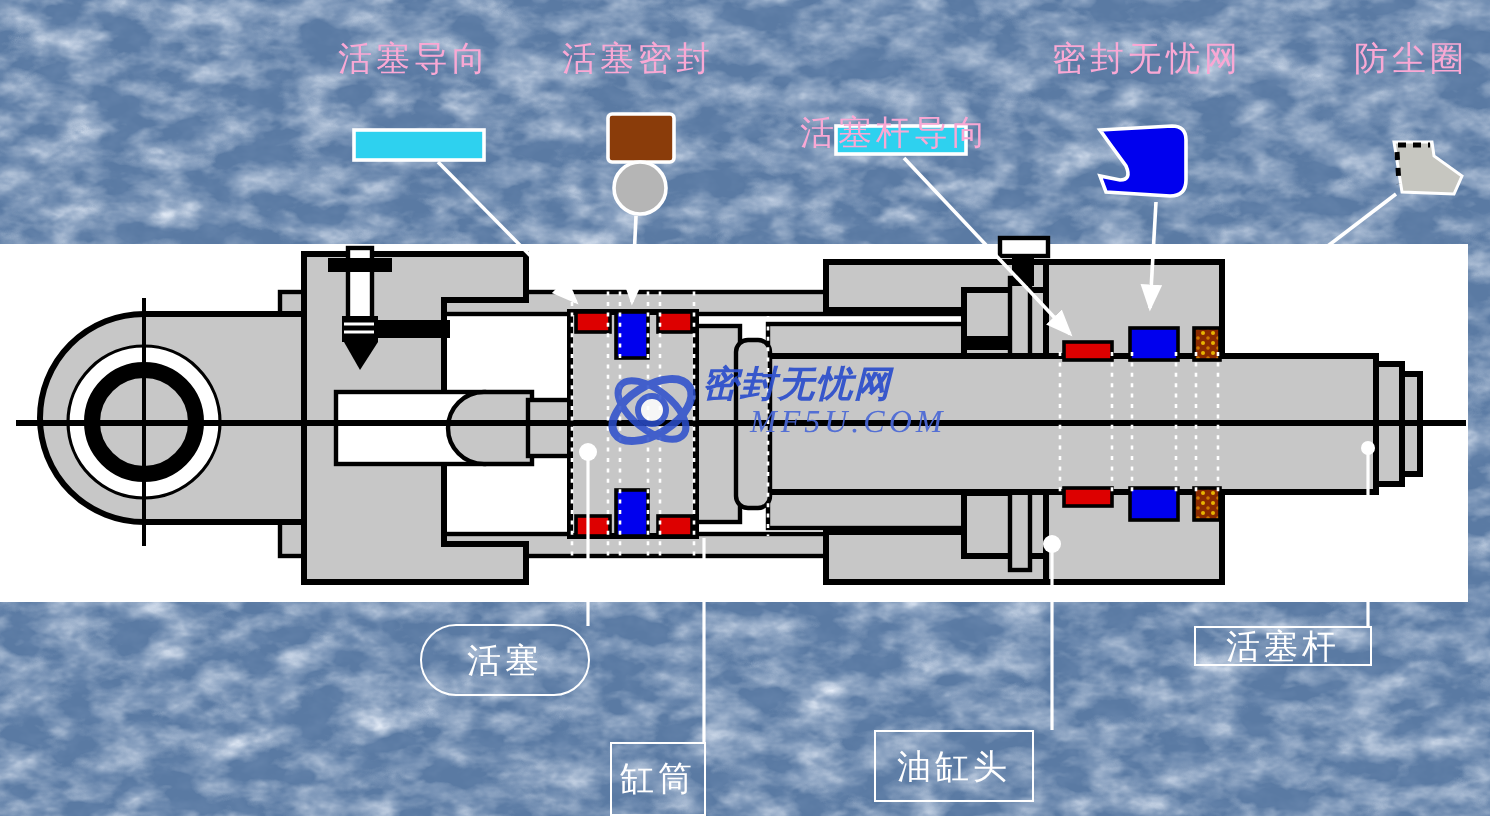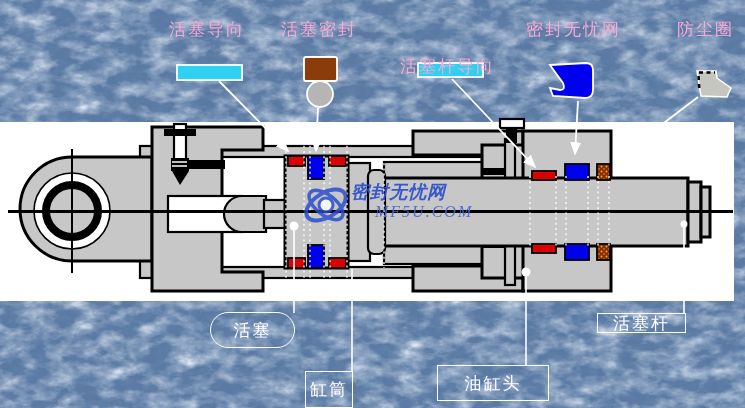--- a/index.html
+++ b/index.html
@@ -171,21 +171,21 @@
 </svg>
 
 <div class="tlabel" style="left:169px;">活塞导向</div>
 <div class="tlabel" style="left:281px;">活塞密封</div>
 <div class="tlabel" style="left:400px;margin-top:37px;">活塞杆导向</div>
 <div class="tlabel" style="left:526px;">密封无忧网</div>
 <div class="tlabel" style="left:677px;">防尘圈</div>
 
 <div class="pbox" style="left:210px;top:312px;width:85px;height:36px;border-radius:18px;">活塞</div>
 <div class="pbox" style="left:305px;top:371px;width:48px;height:37px;">缸筒</div>
-<div class="pbox" style="left:437px;top:365px;width:112px;height:36px;">油缸头</div>
+<div class="pbox" style="left:437px;top:365px;width:80px;height:36px;">油缸头</div>
 <div class="pbox" style="left:597px;top:313px;width:89px;height:20px;">活塞杆</div>
 
 <div class="wmark">
   <div class="l1" style="color:#2b4ecc;">密封无忧网</div>
   <div class="l2" style="color:#4a68d6;margin-left:24px;">MF5U.COM</div>
 </div>
 
 </div>
 
 </body></html>

